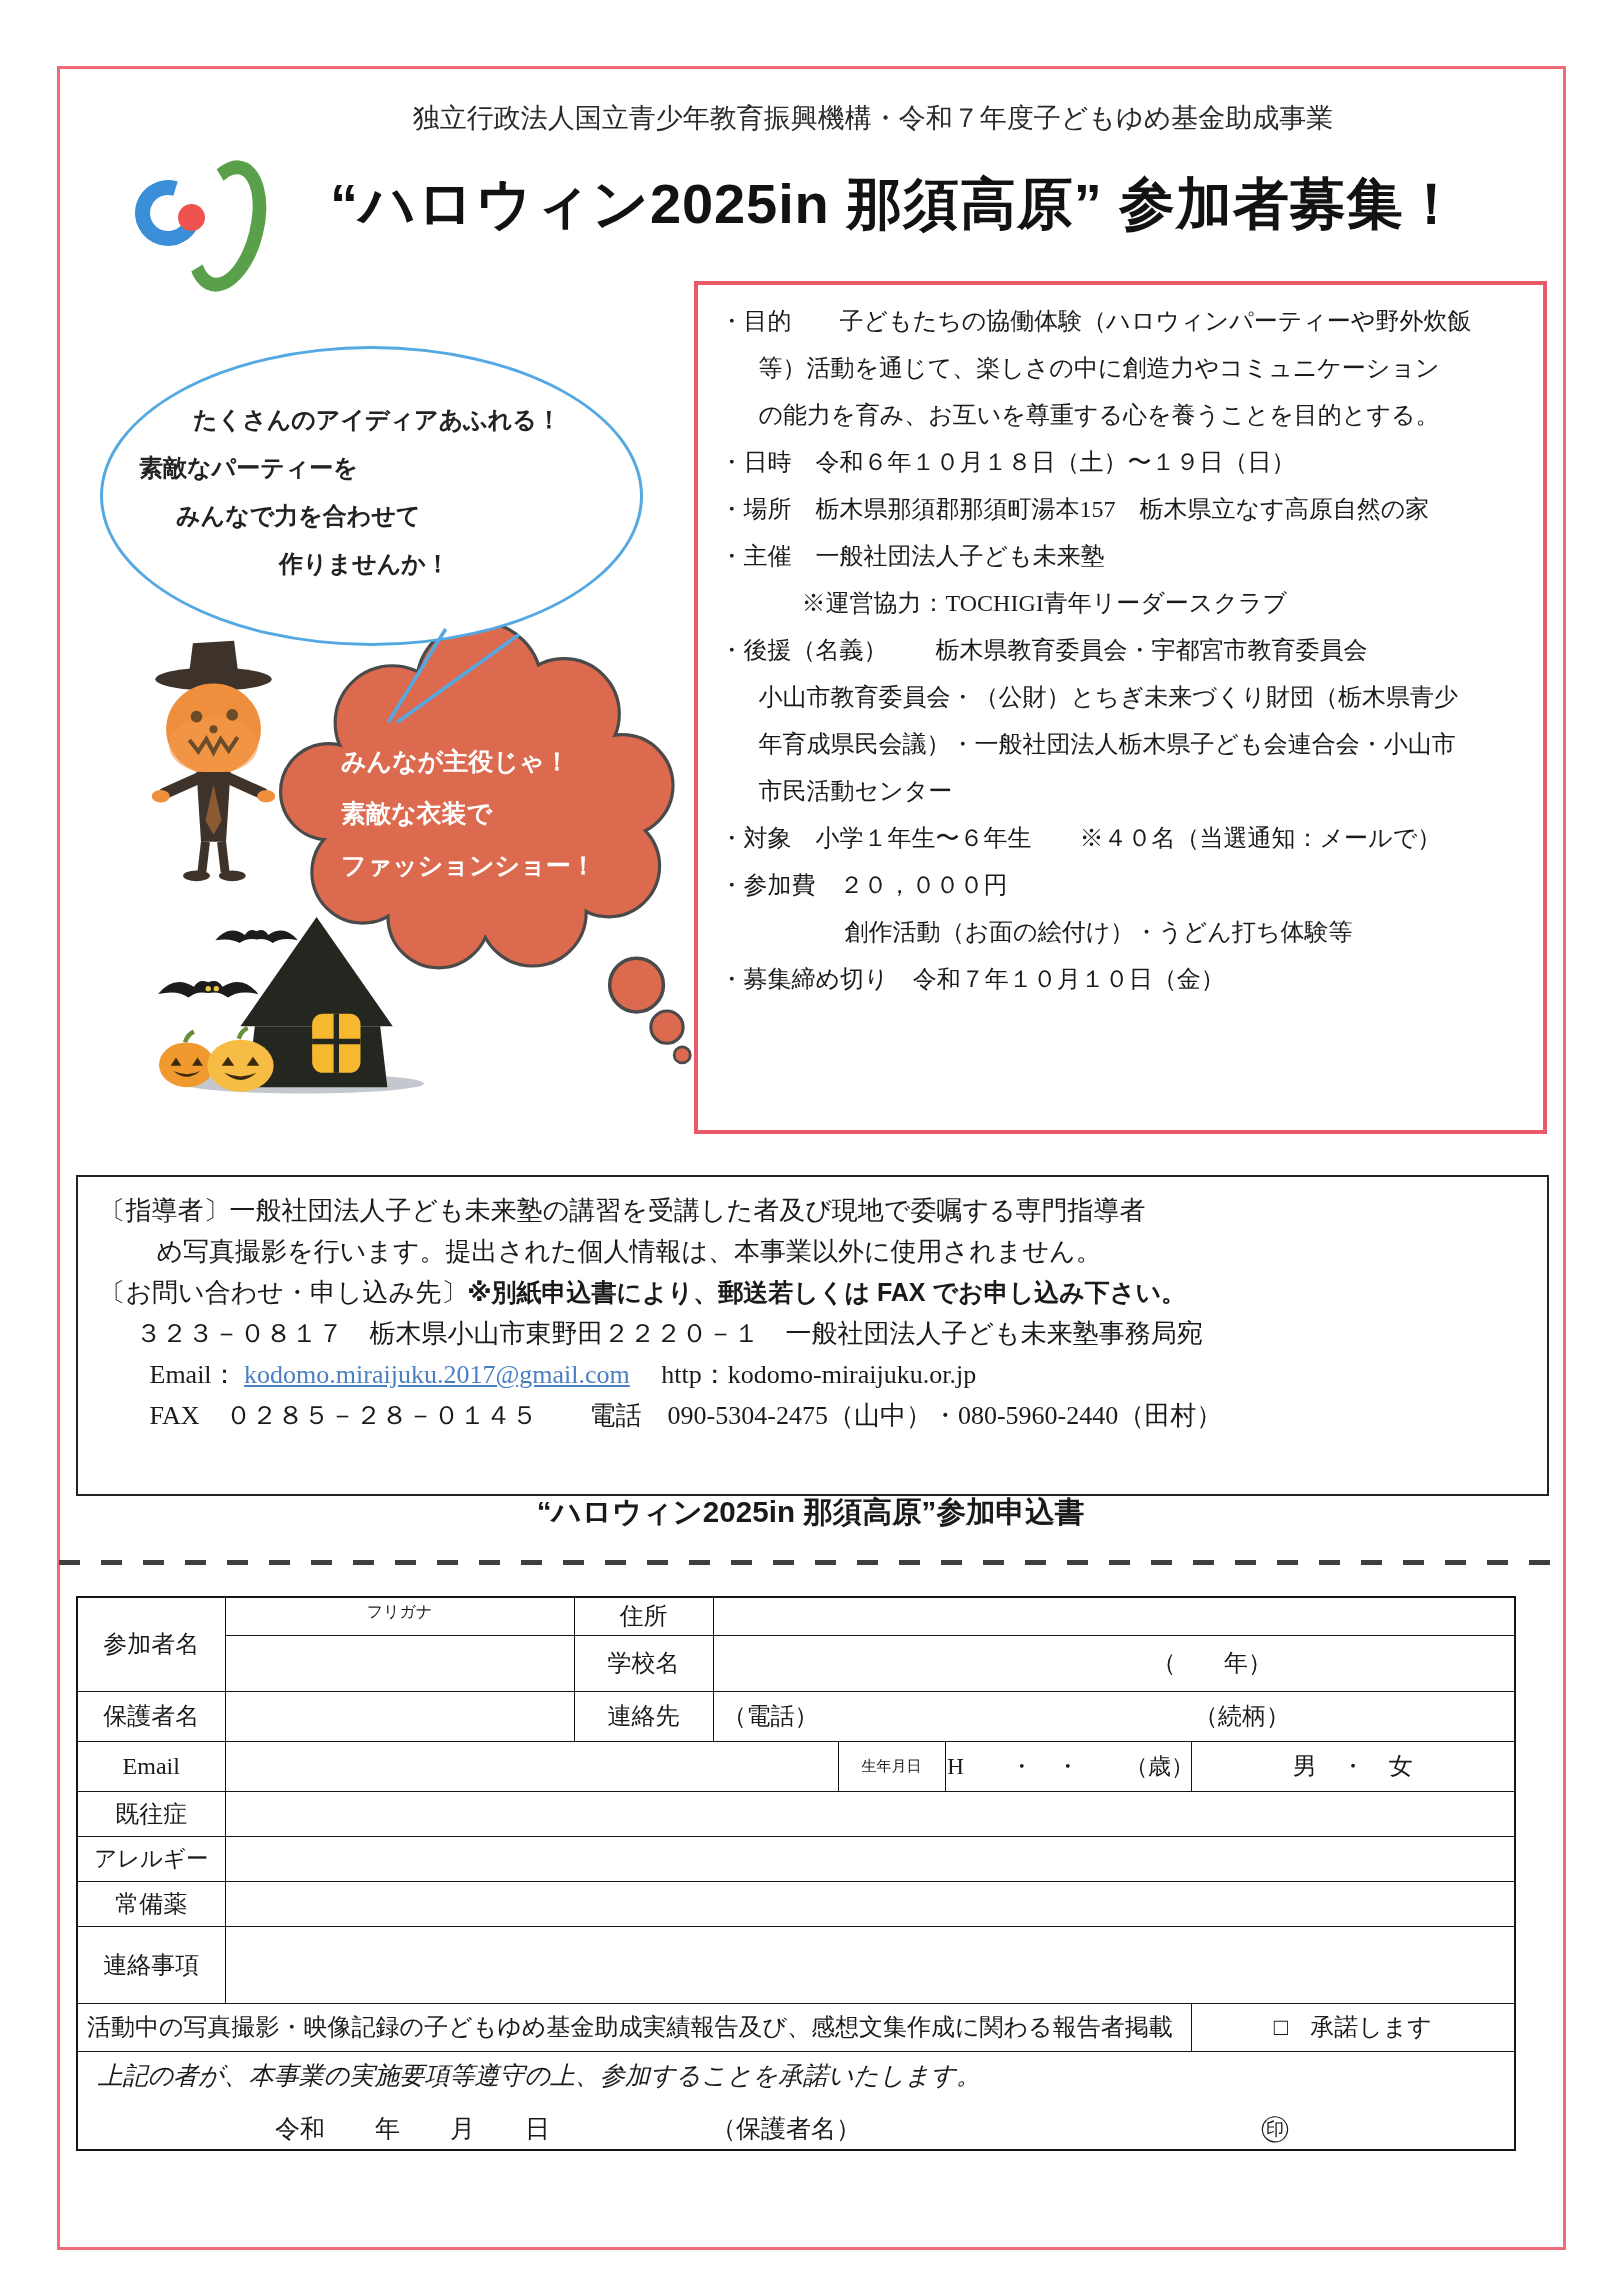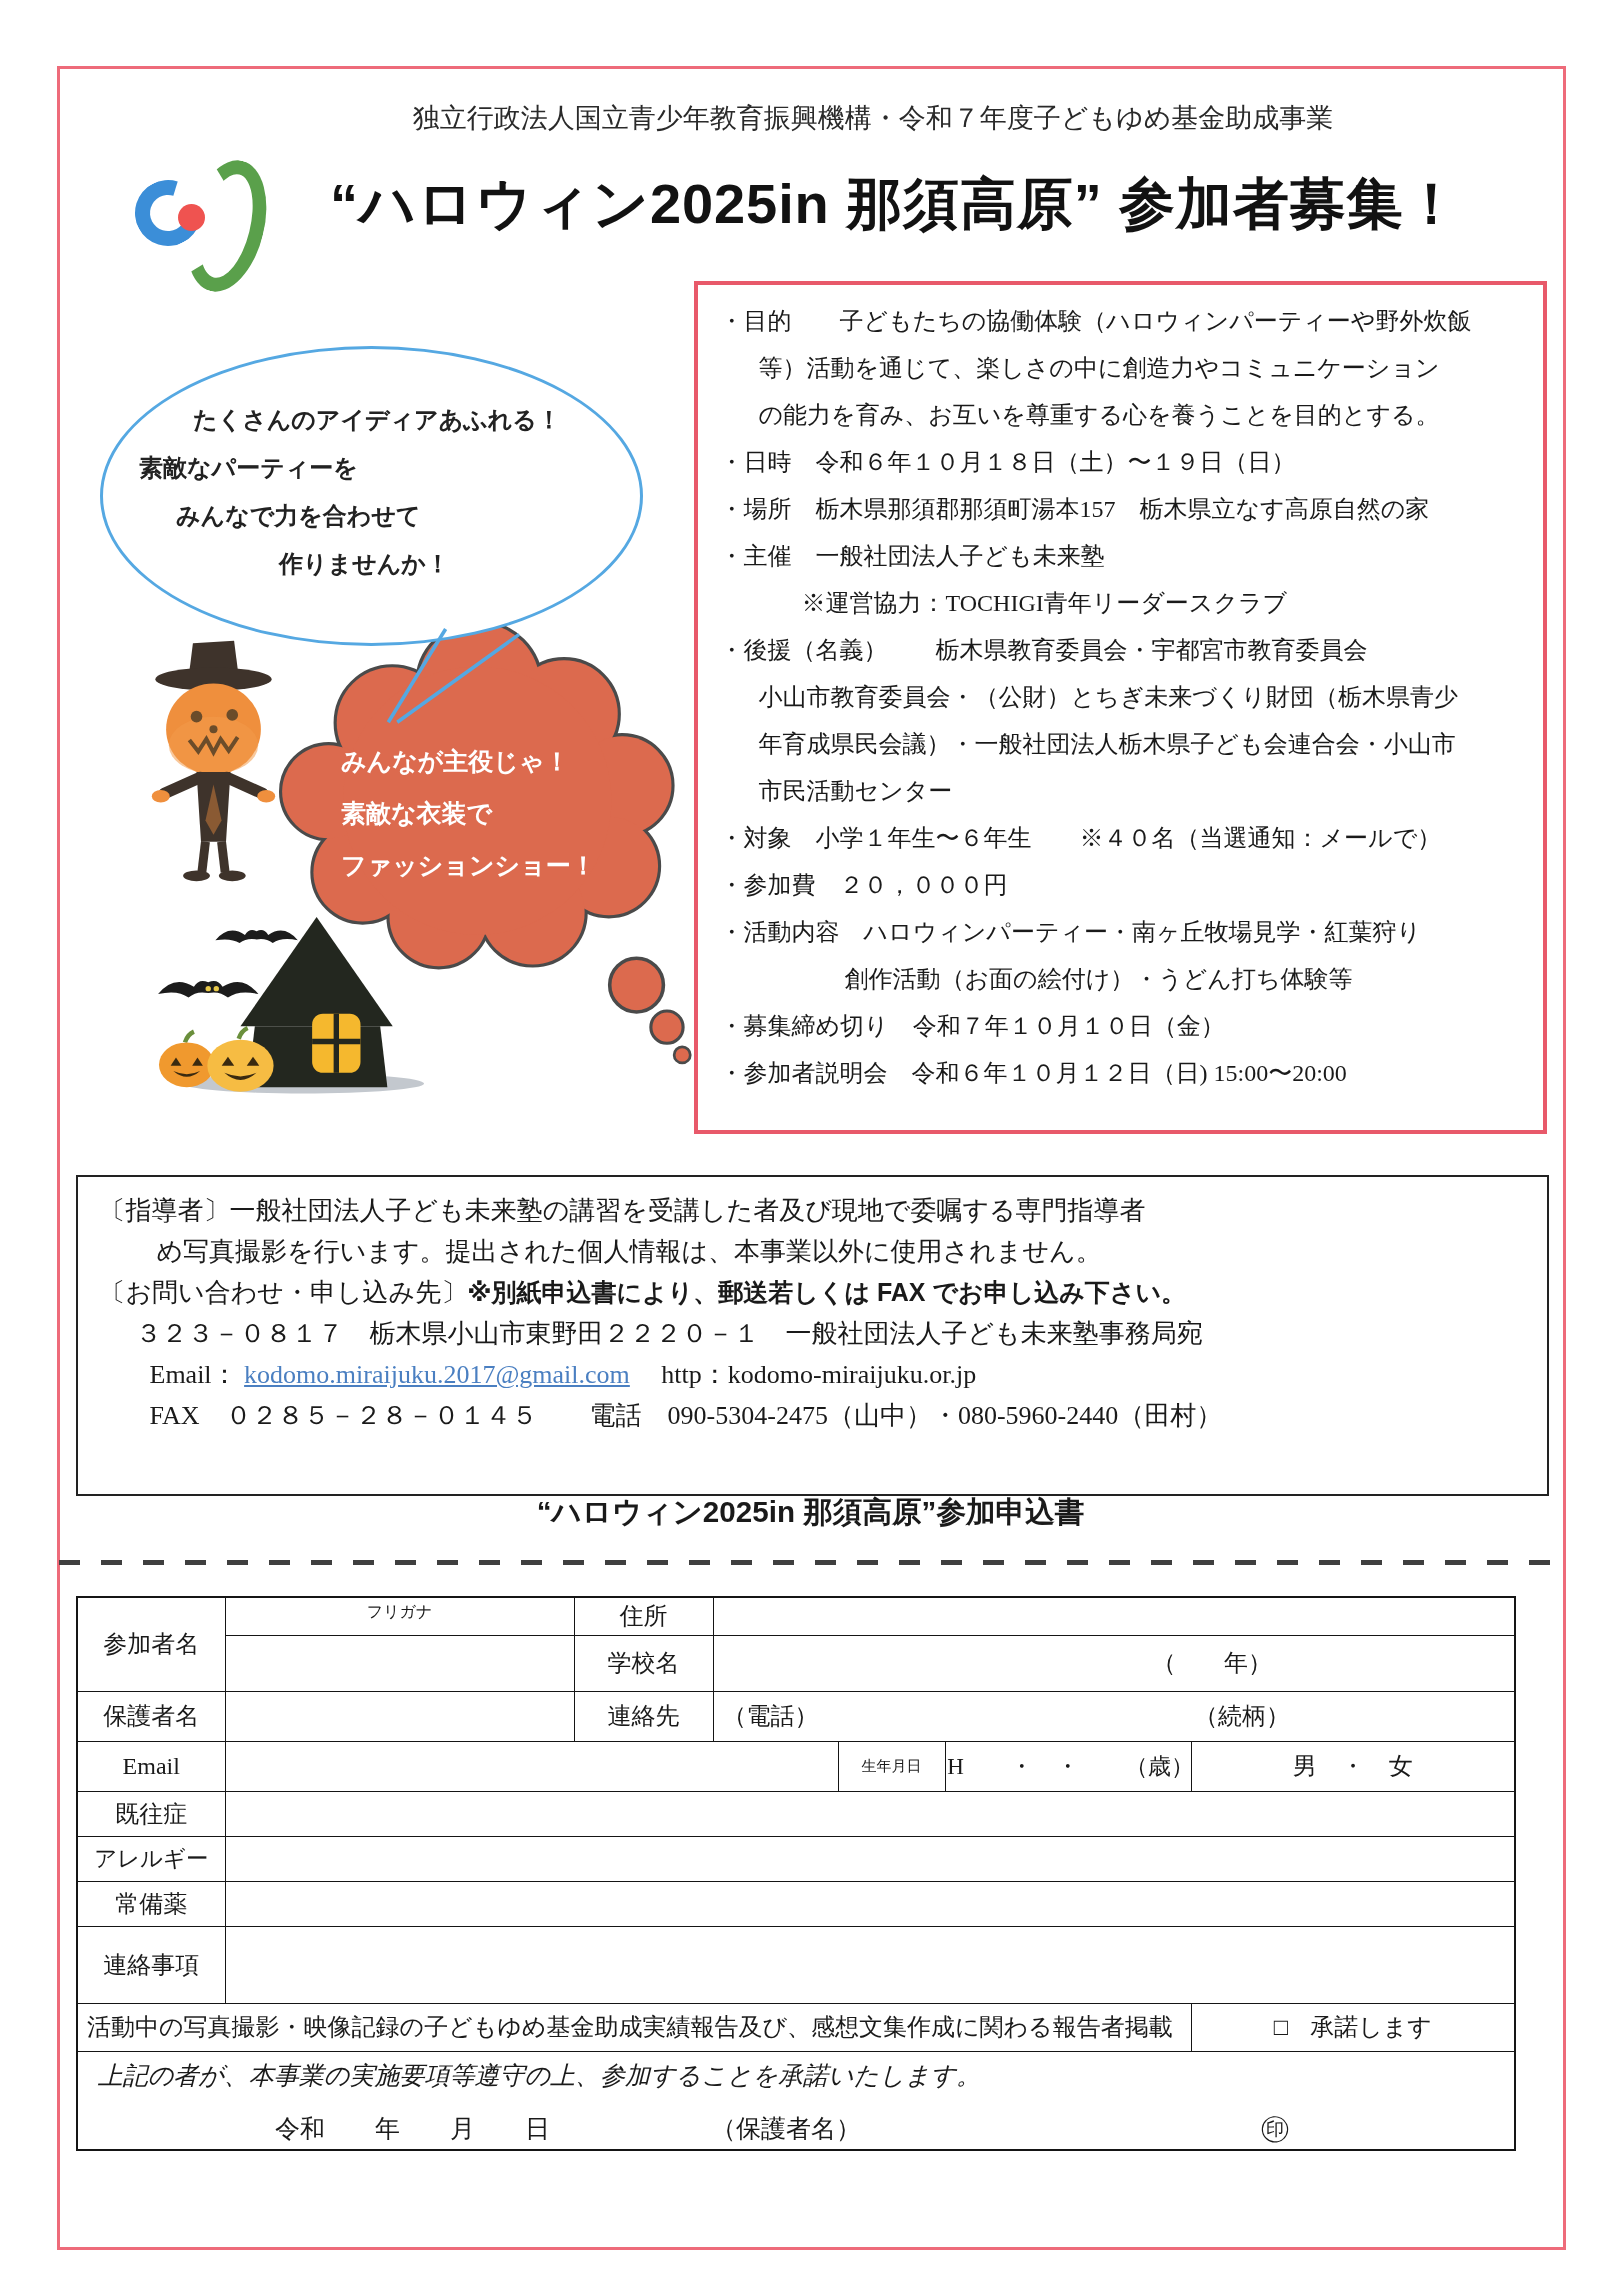--- a/index.html
+++ b/index.html
@@ -194,24 +194,22 @@
     <div class="ev-line">・日時　令和６年１０月１８日（土）〜１９日（日）</div>
     <div class="ev-line">・場所　栃木県那須郡那須町湯本157　栃木県立なす高原自然の家</div>
     <div class="ev-line">・主催　一般社団法人子ども未来塾</div>
     <div class="ev-line ind2">※運営協力：TOCHIGI青年リーダースクラブ</div>
     <div class="ev-line">・後援（名義）　　栃木県教育委員会・宇都宮市教育委員会</div>
     <div class="ev-line ind1">小山市教育委員会・（公財）とちぎ未来づくり財団（栃木県青少</div>
     <div class="ev-line ind1">年育成県民会議）・一般社団法人栃木県子ども会連合会・小山市</div>
     <div class="ev-line ind1">市民活動センター</div>
     <div class="ev-line">・対象　小学１年生〜６年生　　※４０名（当選通知：メールで）</div>
     <div class="ev-line">・参加費　２０，０００円</div>
-    <div class="ev-line">・活動内容　ハロウィンパーティー・南ヶ丘牧場見学・紅葉狩り</div>
     <div class="ev-line ind3">創作活動（お面の絵付け）・うどん打ち体験等</div>
     <div class="ev-line">・募集締め切り　令和７年１０月１０日（金）</div>
-    <div class="ev-line">・参加者説明会　令和６年１０月１２日（日) 15:00〜20:00</div>
   </div>
 
   <div id="info-box" class="abs">
     <div class="in-line">〔指導者〕一般社団法人子ども未来塾の講習を受講した者及び現地で委嘱する専門指導者</div>
     <div class="in-line in-ind1">め写真撮影を行います。提出された個人情報は、本事業以外に使用されません。</div>
     <div class="in-line">
       <span>〔お問い合わせ・申し込み先〕</span><span class="bold-gothic">※別紙申込書により、郵送若しくは FAX でお申し込み下さい。</span>
     </div>
     <div class="in-line in-ind2">３２３－０８１７　栃木県小山市東野田２２２０－１　一般社団法人子ども未来塾事務局宛</div>
     <div class="in-line in-ind3">

